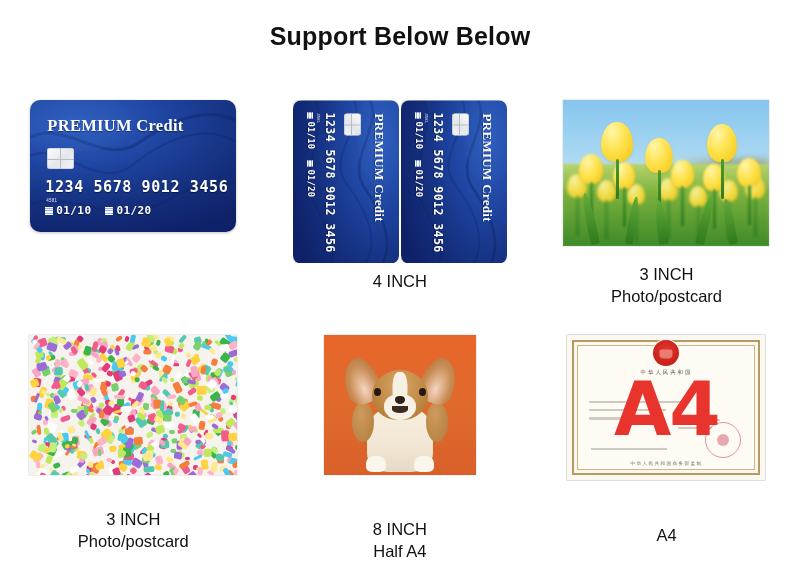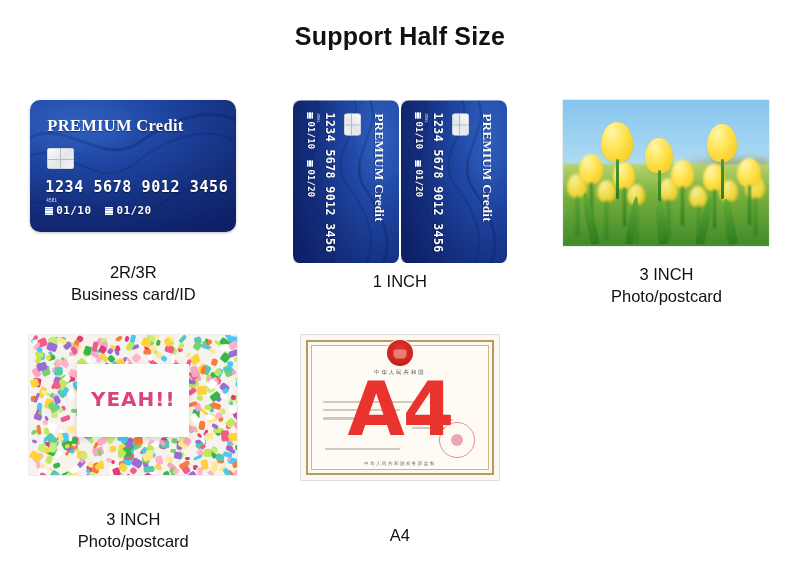--- a/index.html
+++ b/index.html
@@ -290,21 +290,21 @@
     font-weight: bold;
     font-size: 74px;
     line-height: 1;
     color: #e8342c;
     letter-spacing: -2px;
   }
 </style>
 </head>
 <body>
 
-<div class="page-title">Support Half Size</div>
+<div class="page-title">Support Below Below</div>
 
 <div class="grid">
 
   <div class="cell">
     <div class="media">
       <div class="ccard">
         <svg class="swirl" viewBox="0 0 206 132" preserveAspectRatio="none">
           <path d="M-10 44 C 30 10, 70 70, 110 42 S 190 4, 216 28" fill="none" stroke="#0b1c56" stroke-width="3" opacity="0.55"></path>
           <path d="M-10 62 C 26 30, 64 96, 104 64 S 188 22, 216 50" fill="none" stroke="#0b1c56" stroke-width="2" opacity="0.4"></path>
           <path d="M-10 108 C 40 84, 82 130, 130 104 S 196 74, 216 92" fill="none" stroke="#0b1c56" stroke-width="2.4" opacity="0.35"></path>
@@ -312,22 +312,20 @@
         </svg>
         <div class="brand">PREMIUM Credit</div>
         <div class="chip"></div>
         <div class="pan">1234 5678 9012 3456</div>
         <div class="tinylabel">4581</div>
         <div class="dates">
           <span class="sq"></span><span>01/10</span>&nbsp;&nbsp;<span class="sq"></span><span>01/20</span>
         </div>
       </div>
     </div>
-    <div class="caption cap-2r">2R/3R
-Business card/ID</div>
   </div>
 
   <div class="cell">
     <div class="media">
       <div class="pair">
 
         <div class="rotwrap">
           <div class="inner">
             <div class="ccard">
               <svg class="swirl" viewBox="0 0 163 106" preserveAspectRatio="none">
@@ -362,21 +360,21 @@
               <div class="tinylabel">4581</div>
               <div class="dates">
                 <span class="sq"></span><span>01/10</span>&nbsp;&nbsp;<span class="sq"></span><span>01/20</span>
               </div>
             </div>
           </div>
         </div>
 
       </div>
     </div>
-    <div class="caption cap-5i">1 INCH</div>
+    <div class="caption cap-5i">4 INCH</div>
   </div>
 
   <div class="cell">
     <div class="media">
       <div class="photo photo-6">
         <div class="tulips"></div>
         <div class="tul-hill"></div>
         <div class="tul-hill2"></div>
         <div class="tul-band"></div>
 
@@ -966,29 +964,51 @@
             <span class="conf-dot" style="left:69.46%;top:83.39%;width:7.8px;height:7.2px;background:#9b6bd6;transform:rotate(11deg)"></span>
             <span class="conf-dot" style="left:28.89%;top:56.56%;width:6.6px;height:3.2px;background:#bfe85a;transform:rotate(142deg)"></span>
             <span class="conf-dot" style="left:98.51%;top:62.13%;width:9.9px;height:8.4px;background:#f7a6c4;transform:rotate(51deg)"></span>
             <span class="conf-dot" style="left:11.65%;top:33.45%;width:6.2px;height:6.9px;background:#f25c8a;transform:rotate(159deg)"></span>
             <span class="conf-dot" style="left:1.63%;top:3.83%;width:4.7px;height:6.7px;background:#ffffff;transform:rotate(165deg)"></span>
             <span class="conf-dot" style="left:1.80%;top:6.63%;width:7.9px;height:3.8px;background:#ffb3c9;transform:rotate(130deg)"></span>
             <span class="conf-dot" style="left:45.50%;top:75.17%;width:11.0px;height:6.2px;background:#9b6bd6;transform:rotate(113deg)"></span>
             <span class="conf-dot" style="left:66.04%;top:42.78%;width:9.3px;height:3.8px;background:#ffb3c9;transform:rotate(174deg)"></span>
             <span class="conf-dot" style="left:96.77%;top:42.80%;width:5.3px;height:4.7px;background:#e23b7a;transform:rotate(13deg)"></span>
           </div>
-        <div class="yeah-card">
-          <div class="yeah-text">YEAH!!</div>
-        </div>
       </div>
     </div>
     <div class="caption cap-7i">3 INCH
 Photo/postcard</div>
   </div>
 
+  <div class="cell">
+    <div class="media">
+      <div class="photo photo-8">
+        <div class="corgi-bg"></div>
+        <div class="corgi">
+          <div class="c-body"></div>
+          <div class="c-shoulder l"></div>
+          <div class="c-shoulder r"></div>
+          <div class="c-paw l"></div>
+          <div class="c-paw r"></div>
+          <div class="c-ear l"></div>
+          <div class="c-ear r"></div>
+          <div class="c-head"></div>
+          <div class="c-blaze"></div>
+          <div class="c-eye l"></div>
+          <div class="c-eye r"></div>
+          <div class="c-muzzle"></div>
+          <div class="c-nose"></div>
+          <div class="c-mouth"></div>
+        </div>
+      </div>
+    </div>
+    <div class="caption cap-8i">8 INCH
+Half A4</div>
+  </div>
 
   <div class="cell">
     <div class="media">
       <div class="photo photo-a4">
         <div class="cert"></div>
         <div class="cert-outer"></div>
         <div class="cert-inner"></div>
         <div class="cert-emblem"></div>
         <div class="cert-sub">中华人民共和国</div>
         <div class="cert-lines">

